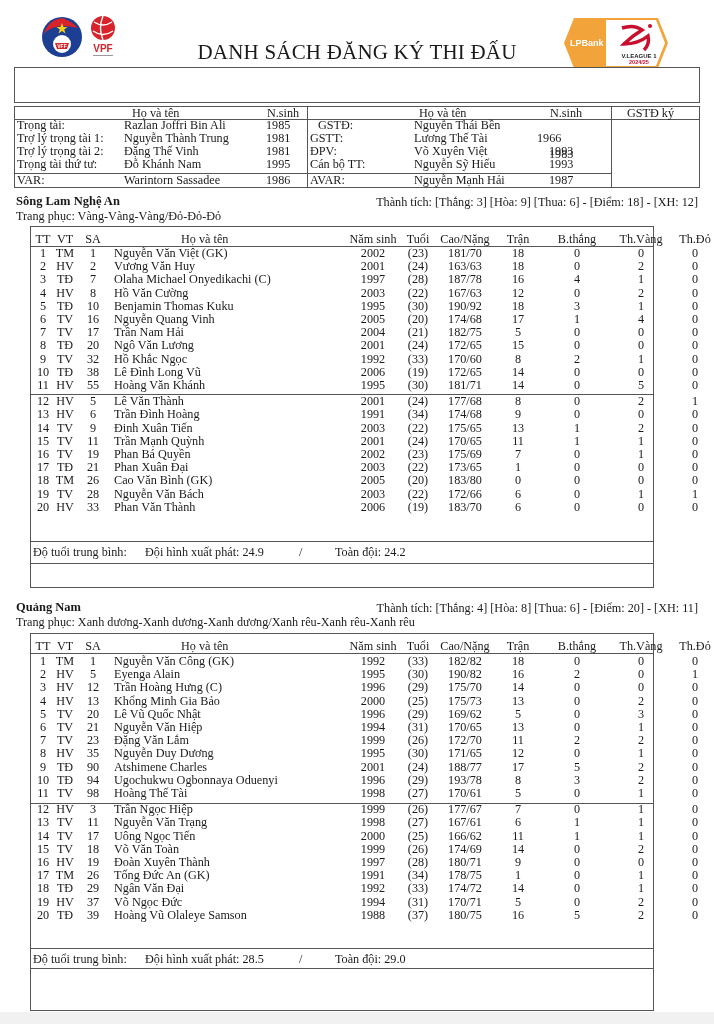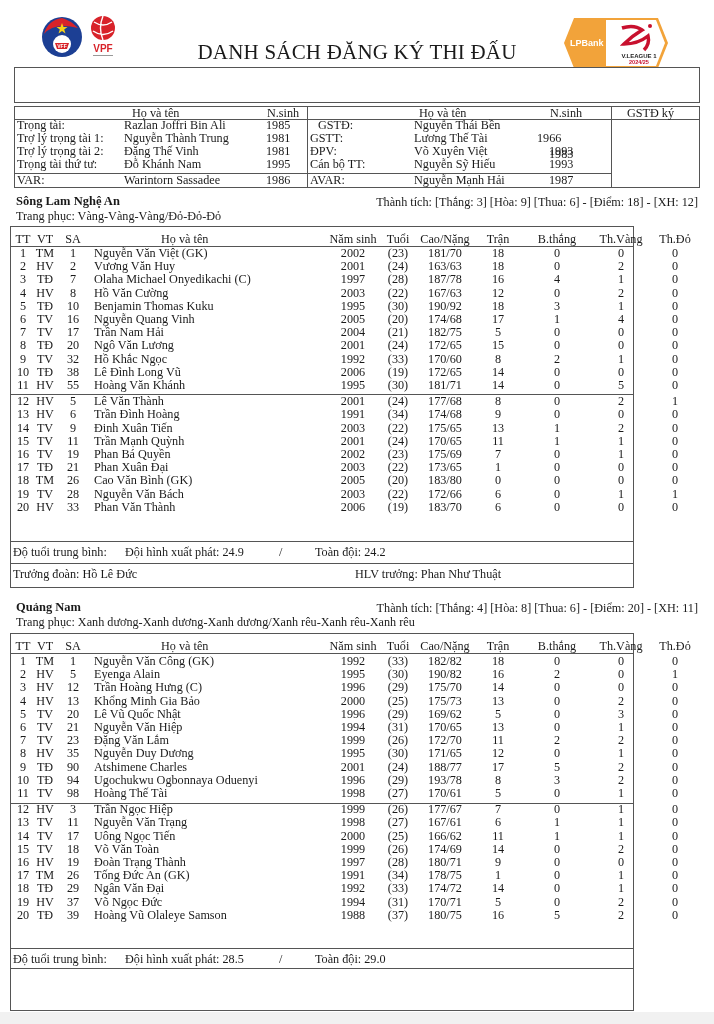--- a/index.html
+++ b/index.html
@@ -11,21 +11,21 @@
   .logo-lp{left:562px;top:14px;width:108px;height:58px;}
   .box{border:1px solid #555;}
   .hdr-box{left:14px;top:67px;width:686px;height:36px;font-size:12.2px;line-height:16px;padding:0 0 0 3px;box-sizing:border-box;}
   .ref-box{left:14px;top:106px;width:686px;height:82px;font-size:12.2px;box-sizing:border-box;}
   .ref-row{position:absolute;left:0;white-space:nowrap;line-height:11px;}
   .c{position:absolute;}
   .ref-vline{position:absolute;top:0;bottom:0;border-left:1px solid #555;}
   .ref-hline{position:absolute;left:0;border-top:1px solid #555;}
   .team-name{font-weight:bold;font-size:12.5px;}
   .team-line{font-size:12.2px;white-space:nowrap;}
-  .tbl{left:10px;width:624px;box-sizing:border-box;font-size:12.2px;}
+  .tbl{left:30px;width:624px;box-sizing:border-box;font-size:12.2px;}
   .tr{position:absolute;left:0;width:100%;height:12px;line-height:12px;white-space:nowrap;}
   .tr .c{top:0;}
   .tt{left:4px;width:16px;text-align:center;}
   .vt{left:22px;width:24px;text-align:center;}
   .sa{left:50px;width:24px;text-align:center;}
   .nm{left:83px;}
   .ns{left:312px;width:60px;text-align:center;}
   .tu{left:370px;width:34px;text-align:center;}
   .cn{left:405px;width:58px;text-align:center;}
   .trn{left:469px;width:36px;text-align:center;}
@@ -413,24 +413,20 @@
       </div>
       <div class="hline" style="top: 167px;"></div>
       <div class="hline" style="top: 314px;"></div>
       <div class="tr footer" style="top: 319px;">
         <span class="c" style="left: 2px;">Độ tuổi trung bình:</span>
         <span class="c" style="left: 114px;">Đội hình xuất phát: 24.9</span>
         <span class="c" style="left: 268px;">/</span>
         <span class="c" style="left: 304px;">Toàn đội: 24.2</span>
       </div>
       <div class="hline" style="top: 336px;"></div>
-      <div class="tr footer" style="top: 341px;">
-        <span class="c" style="left: 2px;">Trưởng đoàn: Hồ Lê Đức</span>
-        <span class="c" style="left: 344px;">HLV trưởng: Phan Như Thuật</span>
-      </div>
     </div>
   </div>
 <div id="team-1">
     <div class="abs team-name" style="left: 16px; top: 600px;">Quảng Nam</div>
     <div class="abs team-line" style="right: 16px; top: 601px;">Thành tích: [Thắng: 4] [Hòa: 8] [Thua: 6] - [Điểm: 20] - [XH: 11]</div>
     <div class="abs team-line" style="left: 16px; top: 615px;">Trang phục: Xanh dương-Xanh dương-Xanh dương/Xanh rêu-Xanh rêu-Xanh rêu</div>
     <div class="abs box tbl" style="top: 633px; height: 378px;">
       <div class="tr" style="top: 6px;">
         <span class="c tt">TT</span>
         <span class="c vt">VT</span>
@@ -637,21 +633,21 @@
         <span class="c cn">174/69</span>
         <span class="c trn">14</span>
         <span class="c bt">0</span>
         <span class="c tv">2</span>
         <span class="c td">0</span>
       </div>
       <div class="tr" style="top: 222px;">
         <span class="c tt">16</span>
         <span class="c vt">HV</span>
         <span class="c sa">19</span>
-        <span class="c nm">Đoàn Trạng Thành</span>
+        <span class="c nm">Đoàn Xuyên Thành</span>
         <span class="c ns">1997</span>
         <span class="c tu">(28)</span>
         <span class="c cn">180/71</span>
         <span class="c trn">9</span>
         <span class="c bt">0</span>
         <span class="c tv">0</span>
         <span class="c td">0</span>
       </div>
       <div class="tr" style="top: 235.2px;">
         <span class="c tt">17</span>

